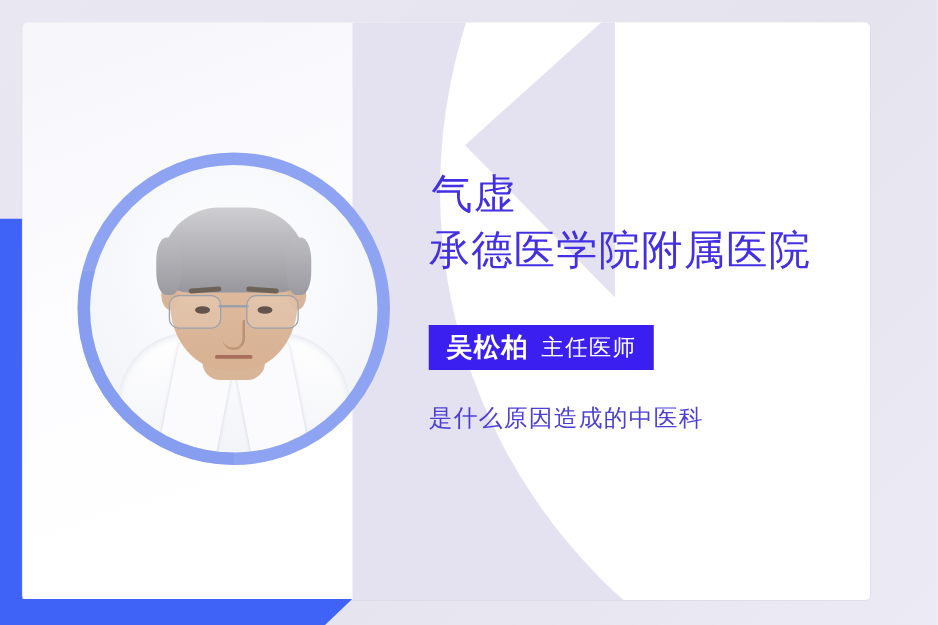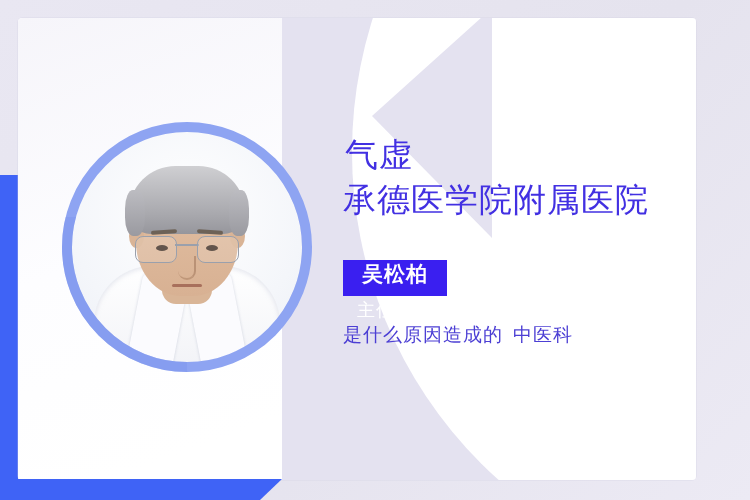--- a/index.html
+++ b/index.html
@@ -314,21 +314,20 @@
     position: absolute;
     left: 343px;
     top: 260px;
     height: 36px;
     padding: 0 14px;
     background: #3a1ff0;
     display: inline-flex;
     align-items: center;
     gap: 10px;
     white-space: nowrap;
-    flex-direction: column;
   }
   .badge-name {
     color: #ffffff;
     font-size: 21px;
     font-weight: bold;
     letter-spacing: 1px;
   }
   .badge-title {
     color: #ffffff;
     font-size: 18px;
@@ -339,21 +338,21 @@
 
   .affiliation {
     position: absolute;
     left: 343px;
     top: 322px;
     color: #4c3fd4;
     font-size: 19px;
     letter-spacing: 1px;
     white-space: nowrap;
   }
-  .affil-dept { margin-left: 10px; }
+  .affil-dept { }
 </style>
 </head>
 <body>
 
 <div class="canvas">
 
   <div class="bg-base"></div>
 
   <div class="accent-left"></div>
 

